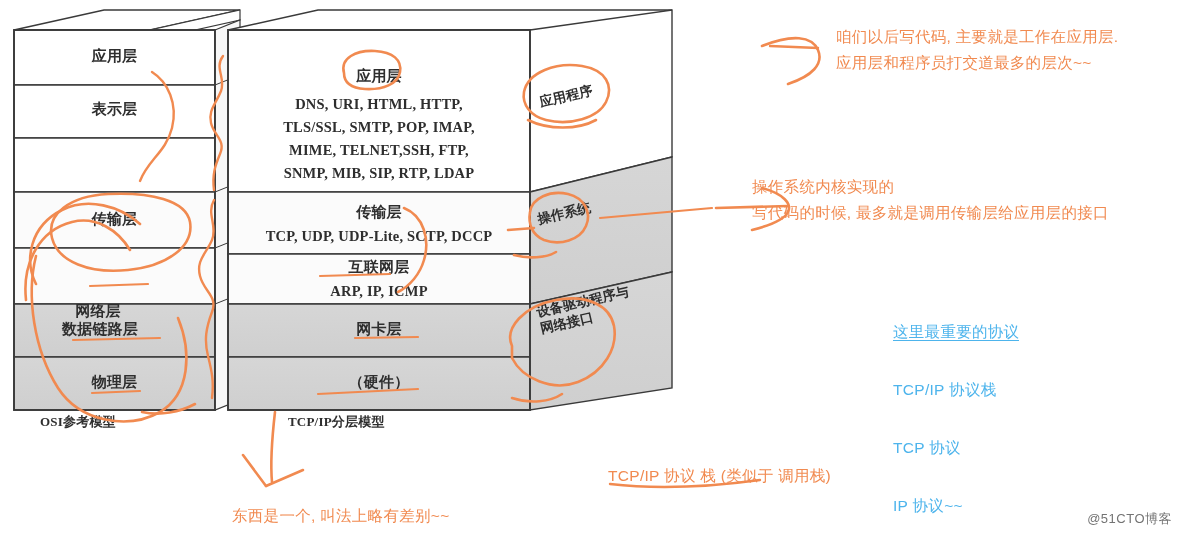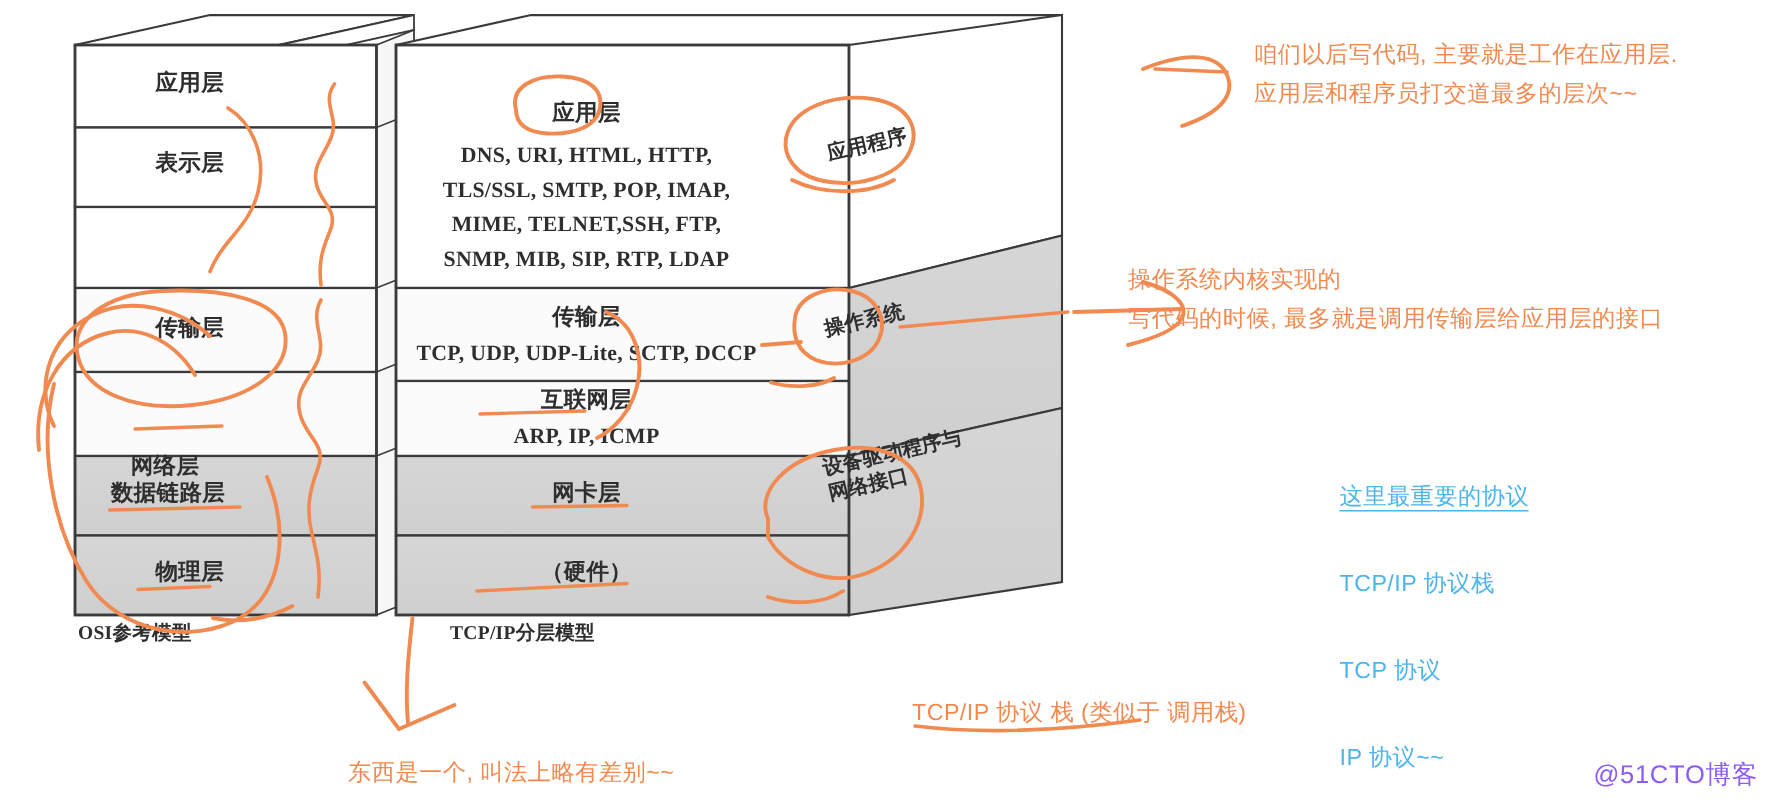--- a/index.html
+++ b/index.html
@@ -13,22 +13,22 @@
     font-family: "Liberation Serif", serif;
   }
   #canvas {
     position: absolute; left: 0; top: 0;
     width: 1184px; height: 536px;
   }
 
   
   #diagram {
     position: absolute;
-    left: 12px; top: 0;
-    width: 700px; height: 450px; padding-left: 24px;
+    left: 0; top: 0;
+    width: 700px; height: 450px;
   }
   #diagram svg { display: block; }
 
   .boxlabel {
     position: absolute;
     font-family: "Liberation Serif", serif;
     color: #2e2e2e;
     text-align: center;
     line-height: 1.12;
     white-space: nowrap;
@@ -67,22 +67,22 @@
     line-height: 29px;
     white-space: pre-line;
     letter-spacing: 0.3px;
   }
   .note-blue .u { border-bottom: 1.5px solid #4db4ec; }
 
   #watermark {
     position: absolute;
     right: 12px; bottom: 8px;
     font-family: "Liberation Sans", sans-serif;
-    font-size: 17px;
-    color: #8b5cf6;
+    font-size: 13px;
+    color: #737373;
     letter-spacing: .5px;
     text-align: center;
   }
 </style>
 </head>
 <body>
 
 <div id="canvas">
 
   <div id="diagram">

